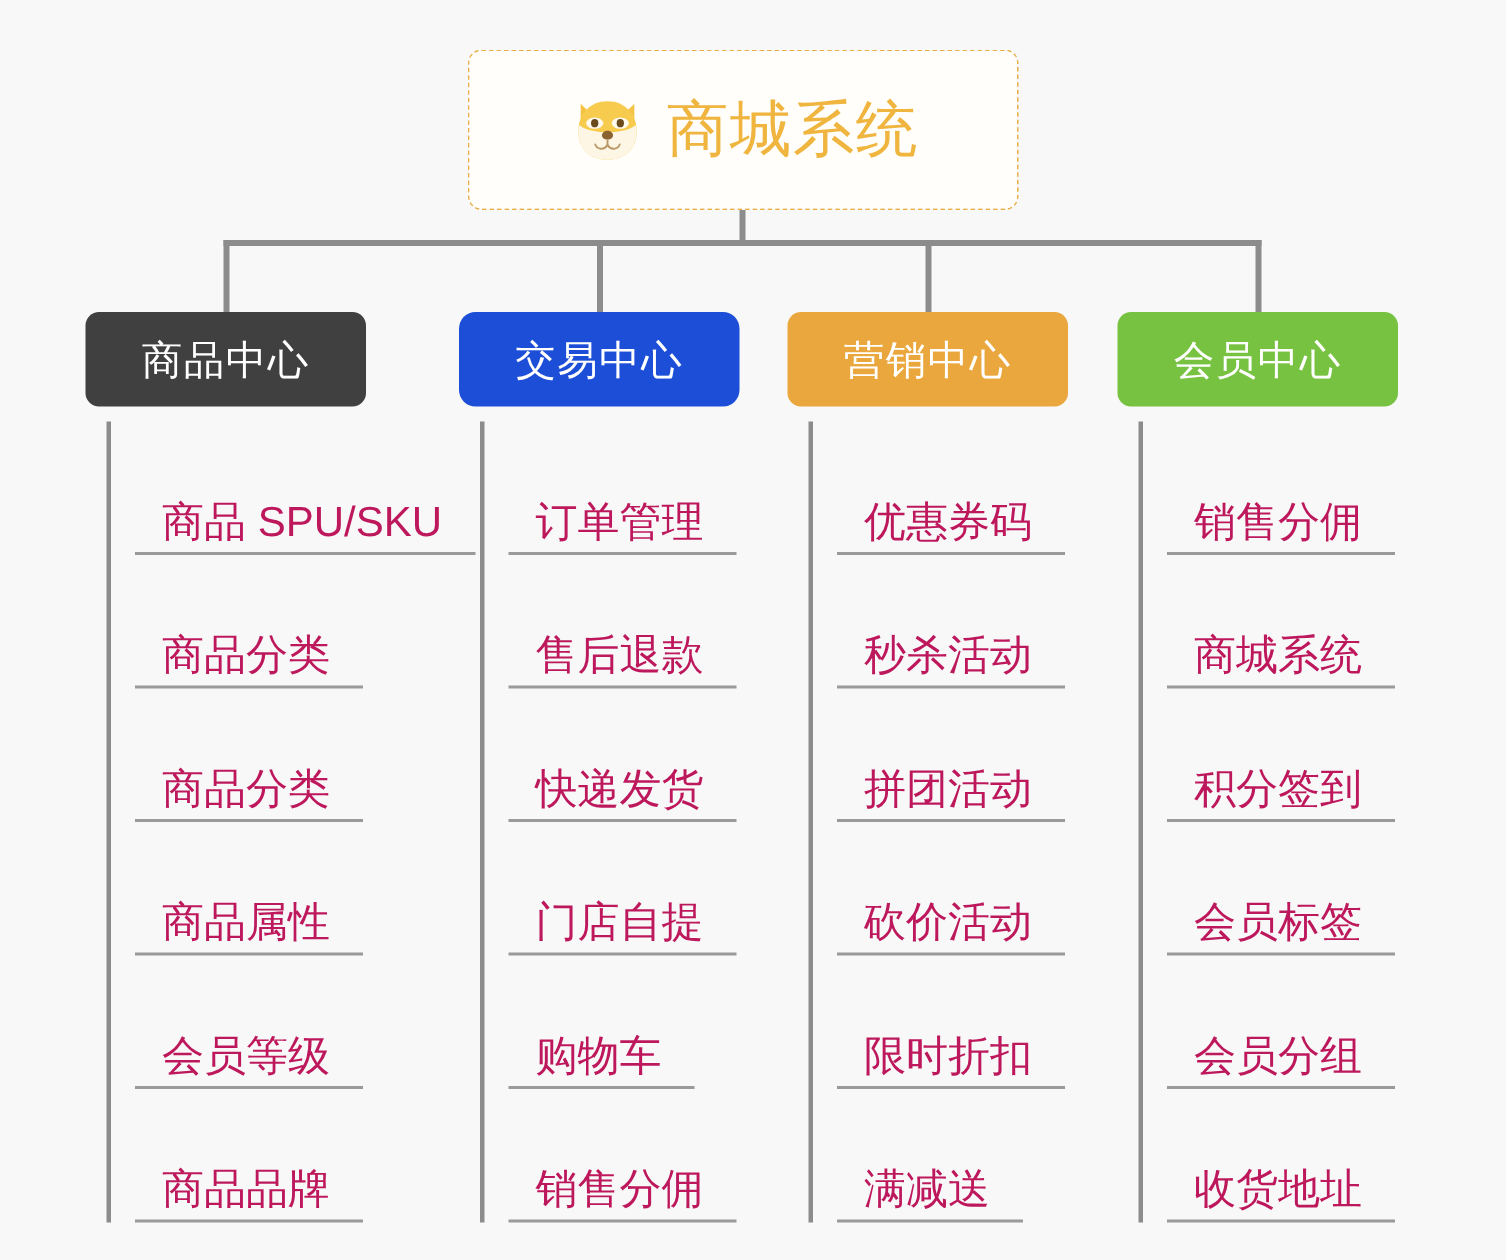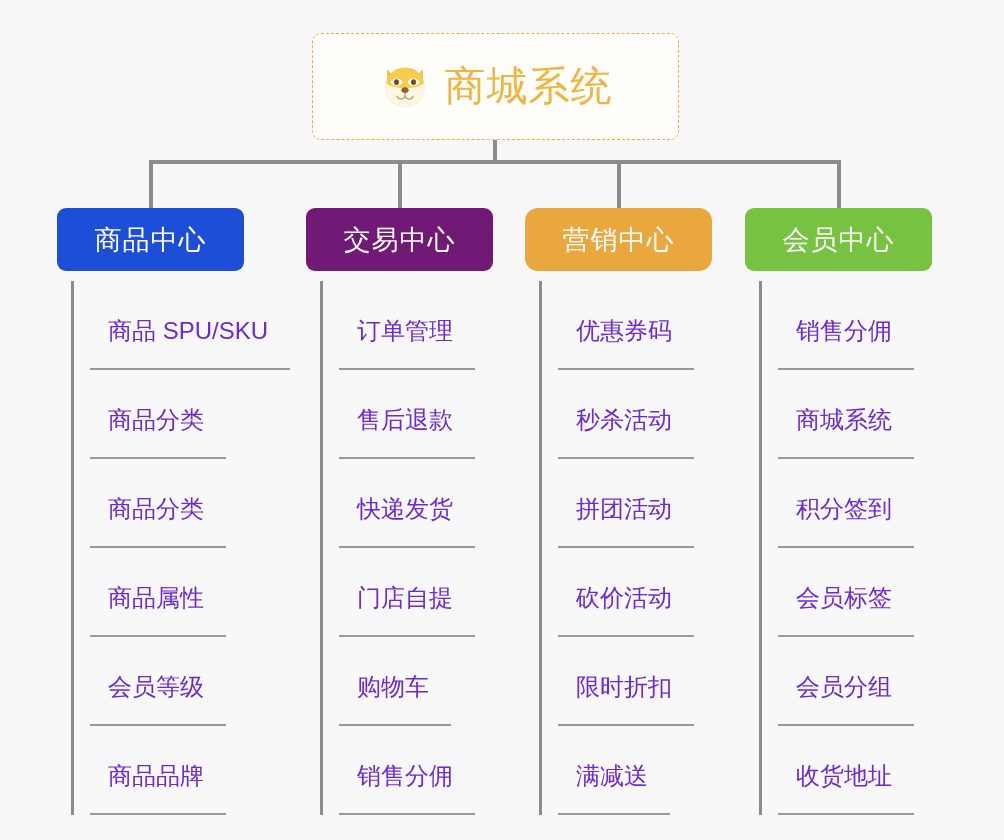--- a/index.html
+++ b/index.html
@@ -118,24 +118,24 @@
   .leaf-item {
     position: relative;
     height: 89px;
     display: flex;
     align-items: flex-end;
     margin-left: -16px;
     padding-left: 16px;
   }
   .leaf-label {
     display: inline-block;
-    font-size: 24px;
-    color: #6d28d9;
+    font-size: 28px;
+    color: #be185d;
     line-height: 1.1;
-    padding: 0 22px 24px 18px;
+    padding: 0 22px 4px 18px;
     border-bottom: 2px solid #9a9a9a;
     white-space: nowrap;
   }
 </style>
 </head>
 <body style="background: rgb(248, 248, 248);">
 
 <div class="mindmap">
 
   <div class="root-node" style="border-color: rgb(232, 174, 72);">
@@ -157,21 +157,21 @@
   </div>
 
   <div class="conn conn-stub" style="background: rgb(140, 140, 140);"></div>
   <div class="conn conn-bus" style="background: rgb(140, 140, 140);"></div>
   <div class="conn conn-drop drop-0" style="background: rgb(140, 140, 140);"></div>
   <div class="conn conn-drop drop-1" style="background: rgb(140, 140, 140);"></div>
   <div class="conn conn-drop drop-2" style="background: rgb(140, 140, 140);"></div>
   <div class="conn conn-drop drop-3" style="background: rgb(140, 140, 140);"></div>
 
   <div class="column col-0">
-    <div class="col-header" style="background: #1d4ed8;">商品中心</div>
+    <div class="col-header" style="background: #404040;">商品中心</div>
     <ul class="leaf-list">
       <li class="leaf-item">
           <span class="leaf-label">商品 SPU/SKU</span>
         </li>
       <li class="leaf-item">
           <span class="leaf-label">商品分类</span>
         </li>
       <li class="leaf-item">
           <span class="leaf-label">商品分类</span>
         </li>
@@ -181,21 +181,21 @@
       <li class="leaf-item">
           <span class="leaf-label">会员等级</span>
         </li>
       <li class="leaf-item">
           <span class="leaf-label">商品品牌</span>
         </li>
     </ul>
   </div>
 
   <div class="column col-1">
-    <div class="col-header" style="background: #701a75;">交易中心</div>
+    <div class="col-header" style="background: #1d4ed8; border-radius: 11px;">交易中心</div>
     <ul class="leaf-list">
       <li class="leaf-item">
           <span class="leaf-label">订单管理</span>
         </li>
       <li class="leaf-item">
           <span class="leaf-label">售后退款</span>
         </li>
       <li class="leaf-item">
           <span class="leaf-label">快递发货</span>
         </li>
@@ -205,21 +205,21 @@
       <li class="leaf-item">
           <span class="leaf-label">购物车</span>
         </li>
       <li class="leaf-item">
           <span class="leaf-label">销售分佣</span>
         </li>
     </ul>
   </div>
 
   <div class="column col-2">
-    <div class="col-header" style="background: rgb(234, 167, 62); border-radius: 13px;">营销中心</div>
+    <div class="col-header" style="background: rgb(234, 167, 62);">营销中心</div>
     <ul class="leaf-list">
       <li class="leaf-item">
           <span class="leaf-label">优惠券码</span>
         </li>
       <li class="leaf-item">
           <span class="leaf-label">秒杀活动</span>
         </li>
       <li class="leaf-item">
           <span class="leaf-label">拼团活动</span>
         </li>

